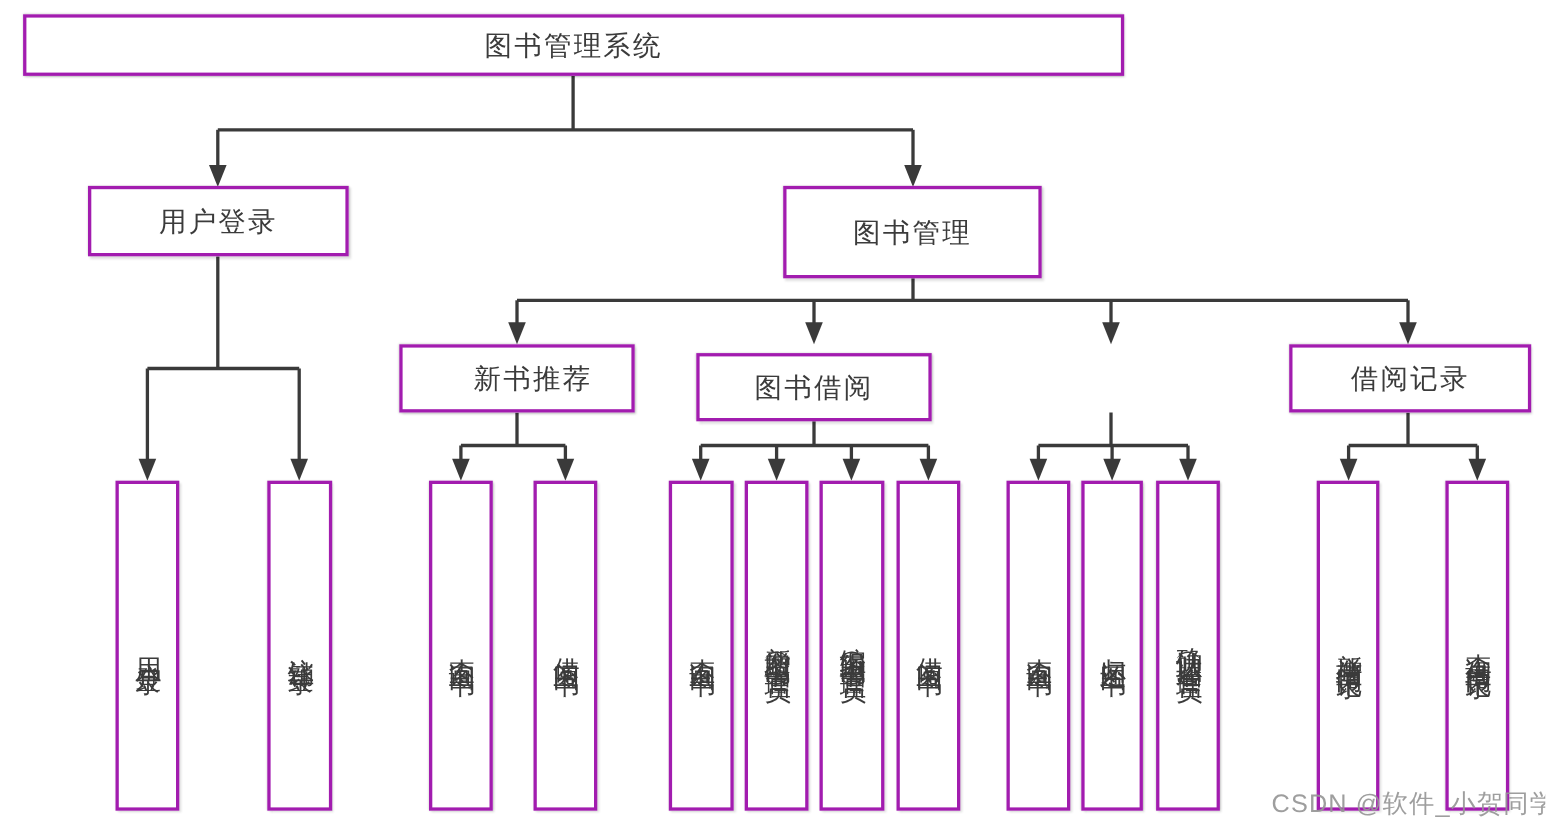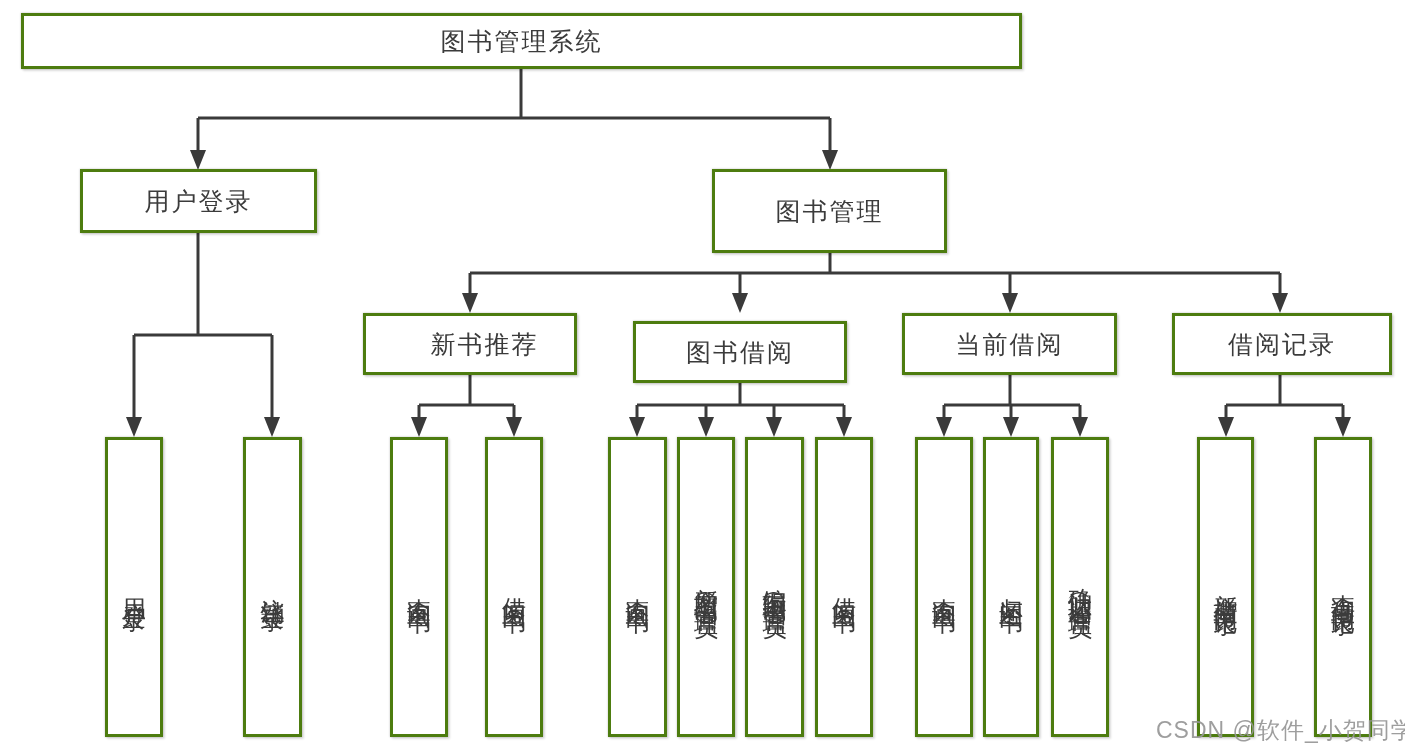--- a/index.html
+++ b/index.html
@@ -18,21 +18,21 @@
   #connectors {
     position: absolute;
     left: 0;
     top: 0;
     pointer-events: none;
   }
   .box {
     position: absolute;
     box-sizing: border-box;
     background: #ffffff;
-    border: 3px solid #4d7c0f;
+    border: 3px solid #a21caf;
     display: flex;
     align-items: center;
     justify-content: center;
     color: #3b3b3b;
     font-size: 25px;
     letter-spacing: 2px;
     box-shadow: 0 0 2px rgba(0,0,0,0.25), 2px 2px 2px rgba(0,0,0,0.12);
     white-space: nowrap;
     text-align: center;
   }
@@ -163,23 +163,20 @@
   <div class="box hbox b-book-mgmt">
     <span>图书管理</span>
   </div>
 
   <div class="box hbox b-new-book-rec">
     <span>新书推荐</span>
   </div>
   <div class="box hbox b-book-borrow">
     <span>图书借阅</span>
   </div>
-  <div class="box hbox b-current-borrow">
-    <span>当前借阅</span>
-  </div>
   <div class="box hbox b-borrow-records">
     <span>借阅记录</span>
   </div>
 
   <div class="box vbox b-l1">
     <span>用户登录</span>
   </div>
   <div class="box vbox b-l2">
     <span>注销登录</span>
   </div>

